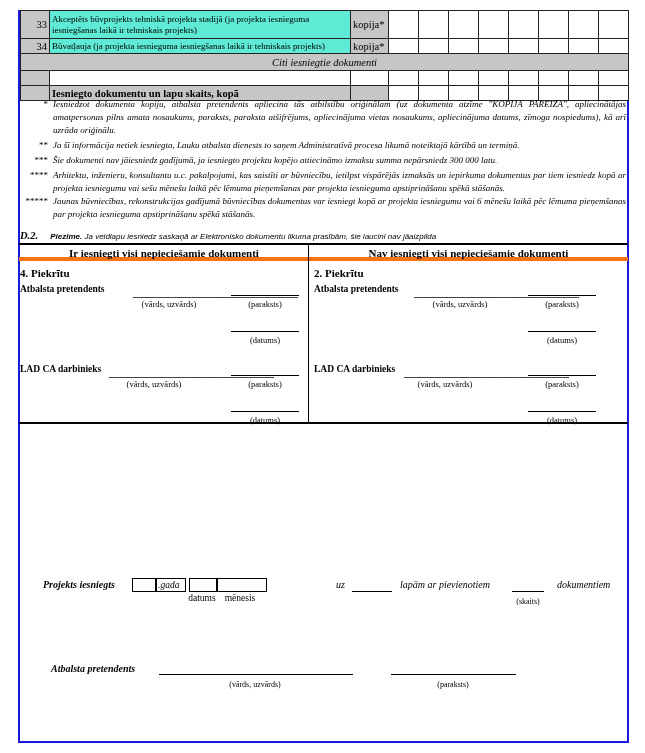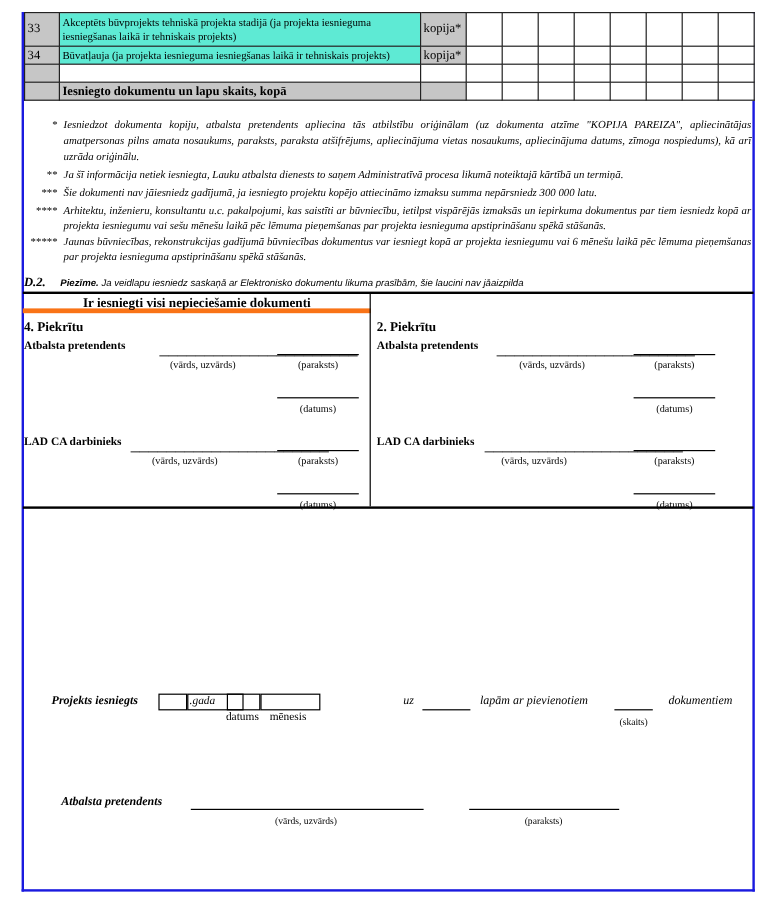--- a/index.html
+++ b/index.html
@@ -6,21 +6,21 @@
     body { width: 645px; height: 753px; position: relative; overflow: hidden;
            font-family: "Liberation Serif", "DejaVu Serif", serif; color: #000; }
     .frame { position: absolute; left: 18px; top: 10px; width: 611px; height: 733px;
              border-left: 2px solid #1a1adf; border-right: 2px solid #1a1adf;
              border-bottom: 2px solid #1a1adf; box-sizing: border-box; }
 
     
     table.docs { position: absolute; left: 20px; top: 10px; width: 608px; border-collapse: collapse;
                  font-size: 10px; table-layout: fixed; }
     table.docs td { border: 1px solid #222; padding: 0 2px; height: 14px; line-height: 11px; }
-    table.docs td.num { background: #c6c6c6; text-align: left; font-size: 10.5px; }
+    table.docs td.num { background: #c6c6c6; text-align: right; font-size: 10.5px; }
     table.docs td.desc { background: #5eead4; font-size: 9px; line-height: 11px; }
     table.docs td.kop { background: #c6c6c6; font-size: 10.5px; white-space: nowrap; }
     table.docs td.blank { background: #fff; }
     table.docs td.section { background: #c6c6c6; text-align: center; font-style: italic; font-size: 10.5px; height: 16px; }
     table.docs td.grey { background: #c6c6c6; }
     table.docs td.total { background: #c6c6c6; font-weight: bold; font-size: 10.5px; }
 
     
     .notes { position: absolute; left: 20px; top: 98px; width: 606px; font-size: 9px; line-height: 13px; }
     .note { display: flex; }
@@ -96,20 +96,23 @@
     <td class="blank"></td>
         <td class="blank"></td>
     <td class="blank"></td>
         <td class="blank"></td>
     <td class="blank"></td>
         <td class="blank"></td>
     <td class="blank"></td>
         <td class="blank"></td>
   </tr>
   <tr>
+    <td class="section" colspan="11">Citi iesniegtie dokumenti</td>
+  </tr>
+  <tr>
     <td class="grey"></td>
     <td class="blank"></td>
     <td class="blank"></td>
     <td class="blank"></td>
         <td class="blank"></td>
     <td class="blank"></td>
         <td class="blank"></td>
     <td class="blank"></td>
         <td class="blank"></td>
     <td class="blank"></td>
@@ -154,20 +157,21 @@
   </div>
 </div>
 
 <div class="d2">
   <span class="lab">D.2.</span>
   <span class="pz"><b>Piezīme.</b><span> Ja veidlapu iesniedz saskaņā ar Elektronisko dokumentu likuma prasībām, šie laucini nav jāaizpilda</span></span>
 </div>
 
 <div class="sig">
   <div class="hdr" style="left:0;width:290px">Ir iesniegti visi nepieciešamie dokumenti</div>
+  <div class="hdr" style="left:290px;width:319px">Nav iesniegti visi nepieciešamie dokumenti</div>
   <div class="divider"></div>
 
   <div class="col" style="left:0;width:289px">
     <div class="ttl">4. Piekrītu</div>
     <div class="lbl" style="left:1px;top:23px">Atbalsta pretendents</div>
     <div class="dashes" style="left:114px;top:22px">______________________</div>
     <div class="line" style="left:212px;top:34px;width:68px"></div>
     <div class="cap" style="left:100px;top:38px;width:100px">(vārds, uzvārds)</div>
     <div class="cap" style="left:212px;top:38px;width:68px">(paraksts)</div>
     <div class="line" style="left:212px;top:70px;width:68px"></div>
@@ -198,21 +202,21 @@
     <div class="cap" style="left:85px;top:118px;width:100px">(vārds, uzvārds)</div>
     <div class="cap" style="left:218px;top:118px;width:68px">(paraksts)</div>
     <div class="line" style="left:218px;top:150px;width:68px"></div>
     <div class="cap" style="left:218px;top:154px;width:68px">(datums)</div>
   </div>
 </div>
 
 <div class="bottom">
   <div class="bi b" style="left:43px;top:579px">Projekts iesniegts</div>
   <div class="box" style="left:132px;top:578px;width:24px"></div>
-  <div class="box" style="left:156px;top:578px;width:47px;font-style:italic;font-size:9.5px;padding-left:1px;line-height:12px">.gada</div>
+  <div class="box" style="left:156px;top:578px;width:30px;font-style:italic;font-size:9.5px;padding-left:1px;line-height:12px">.gada</div>
   <div class="box" style="left:189px;top:578px;width:28px"></div>
   <div class="box" style="left:217px;top:578px;width:50px"></div>
   <div class="cap2" style="left:184px;top:593px;width:36px">datums</div>
   <div class="cap2" style="left:220px;top:593px;width:40px">mēnesis</div>
 
   <div class="bi" style="left:336px;top:579px">uz</div>
   <div class="hline" style="left:352px;top:591px;width:40px"></div>
   <div class="bi" style="left:400px;top:579px">lapām ar pievienotiem</div>
   <div class="hline" style="left:512px;top:591px;width:32px"></div>
   <div class="small" style="left:506px;top:597px;width:44px">(skaits)</div>

